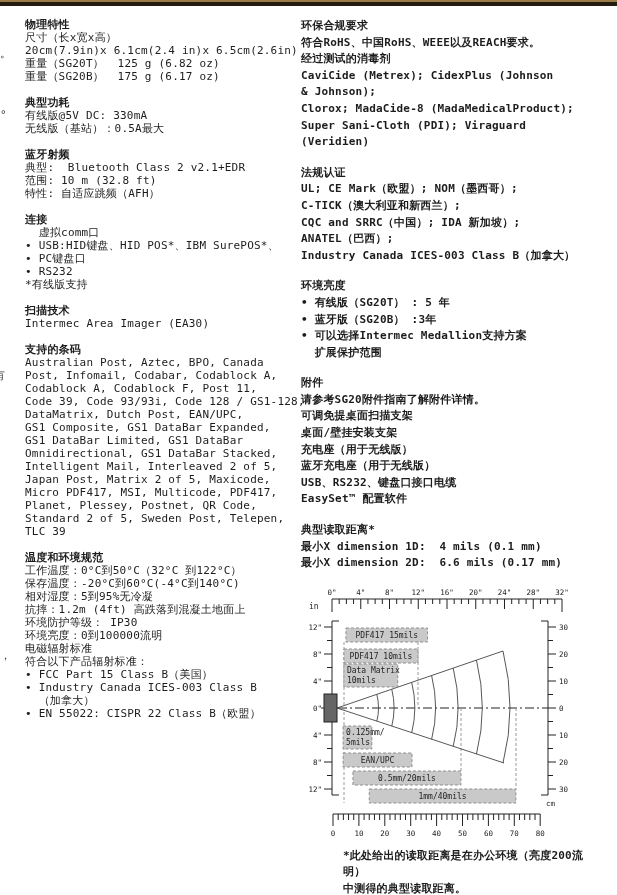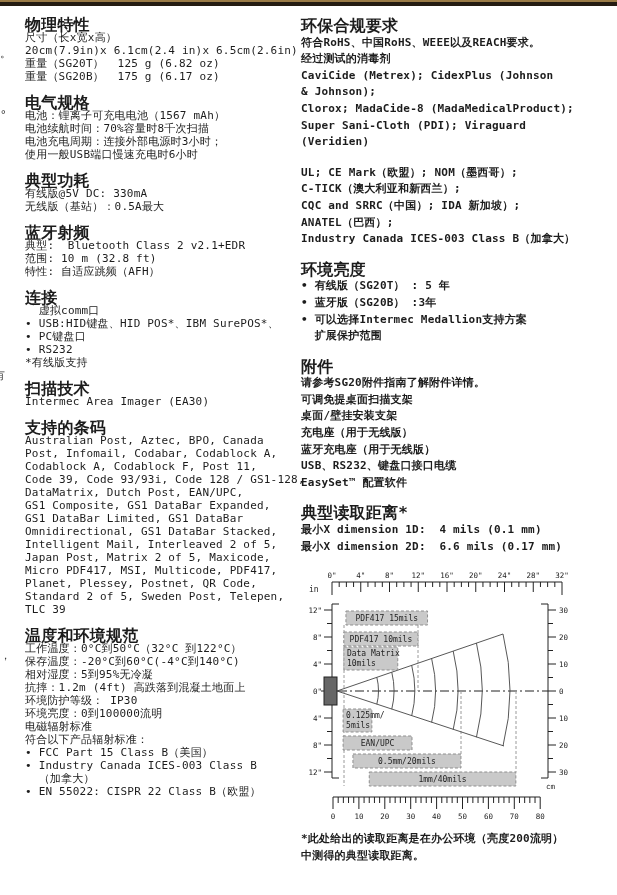--- a/index.html
+++ b/index.html
@@ -5,49 +5,42 @@
   html,body{margin:0;padding:0;background:#fff;}
   .page{position:relative;width:617px;height:895px;background:#fff;overflow:hidden;
         font-family:"DejaVu Sans Mono","Liberation Mono",monospace;color:#1c1c1c;}
   .topbar{position:absolute;top:0;left:0;right:0;height:6px;
           background:linear-gradient(#9a7b46 0 38%,#241c12 38% 100%);}
   .col{position:absolute;top:18px;}
   .col.left{left:25px;width:286px;}
   .col.right{left:301px;width:304px;}
   .sec{margin:0 0 13px 0;}
   .col.right .sec{margin-bottom:14px;}
-  .sec-title{margin:0;font-size:16px;font-weight:700;line-height:13px;letter-spacing:.2px;}
+  .sec-title{margin:0;font-size:11px;font-weight:700;line-height:13px;letter-spacing:.2px;}
   .col.right .sec-title{line-height:16.6px;}
   .ln{font-size:11px;line-height:13px;letter-spacing:.2px;white-space:pre-wrap;}
   .col.right .ln{font-weight:700;line-height:16.6px;}
   .chart{position:relative;width:287px;height:258px;margin:4px 0 4px 0;}
   .chart svg{position:absolute;inset:0;}
   svg text{font-family:"DejaVu Sans Mono","Liberation Mono",monospace;fill:#222;}
-  .footnote .ln{font-weight:400;line-height:14px;}
+  .footnote .ln{font-weight:400;line-height:14px;margin-left:42px;}
   .frag{position:absolute;font-size:11px;color:#3a3a3a;left:0;}
 </style>
 </head>
 <body>
 
 <div class="page">
   <div class="topbar"></div>
   <div class="col left" id="col-left">
       <section class="sec">
         <h3 class="sec-title">物理特性</h3>
         <div class="ln">尺寸（长x宽x高）</div>
         <div class="ln">20cm(7.9in)x 6.1cm(2.4 in)x 6.5cm(2.6in)</div>
         <div class="ln">重量（SG20T）  125 g (6.82 oz)</div>
         <div class="ln">重量（SG20B）  175 g (6.17 oz)</div>
-      </section>
-      <section class="sec">
-        <h3 class="sec-title">电气规格</h3>
-        <div class="ln">电池：锂离子可充电电池（1567 mAh）</div>
-        <div class="ln">电池续航时间：70%容量时8千次扫描</div>
-        <div class="ln">电池充电周期：连接外部电源时3小时；</div>
-        <div class="ln">使用一般USB端口慢速充电时6小时</div>
       </section>
       <section class="sec">
         <h3 class="sec-title">典型功耗</h3>
         <div class="ln">有线版@5V DC: 330mA</div>
         <div class="ln">无线版（基站）：0.5A最大</div>
       </section>
       <section class="sec">
         <h3 class="sec-title">蓝牙射频</h3>
         <div class="ln">典型:  Bluetooth Class 2 v2.1+EDR</div>
         <div class="ln">范围: 10 m (32.8 ft)</div>
@@ -103,20 +96,21 @@
         <h3 class="sec-title">环保合规要求</h3>
         <div class="ln">符合RoHS、中国RoHS、WEEE以及REACH要求。</div>
         <div class="ln">经过测试的消毒剂</div>
         <div class="ln">CaviCide (Metrex); CidexPlus (Johnson</div>
         <div class="ln">&amp; Johnson);</div>
         <div class="ln">Clorox; MadaCide-8 (MadaMedicalProduct);</div>
         <div class="ln">Super Sani-Cloth (PDI); Viraguard</div>
         <div class="ln">(Veridien)</div>
       </section>
       <section class="sec">
+        <h3 class="sec-title">法规认证</h3>
         <div class="ln">UL; CE Mark（欧盟）; NOM（墨西哥）;</div>
         <div class="ln">C-TICK（澳大利亚和新西兰）;</div>
         <div class="ln">CQC and SRRC（中国）; IDA 新加坡）;</div>
         <div class="ln">ANATEL（巴西）;</div>
         <div class="ln">Industry Canada ICES-003 Class B（加拿大）</div>
       </section>
       <section class="sec">
         <h3 class="sec-title">环境亮度</h3>
         <div class="ln">• 有线版（SG20T） : 5 年</div>
         <div class="ln">• 蓝牙版（SG20B） :3年</div>

